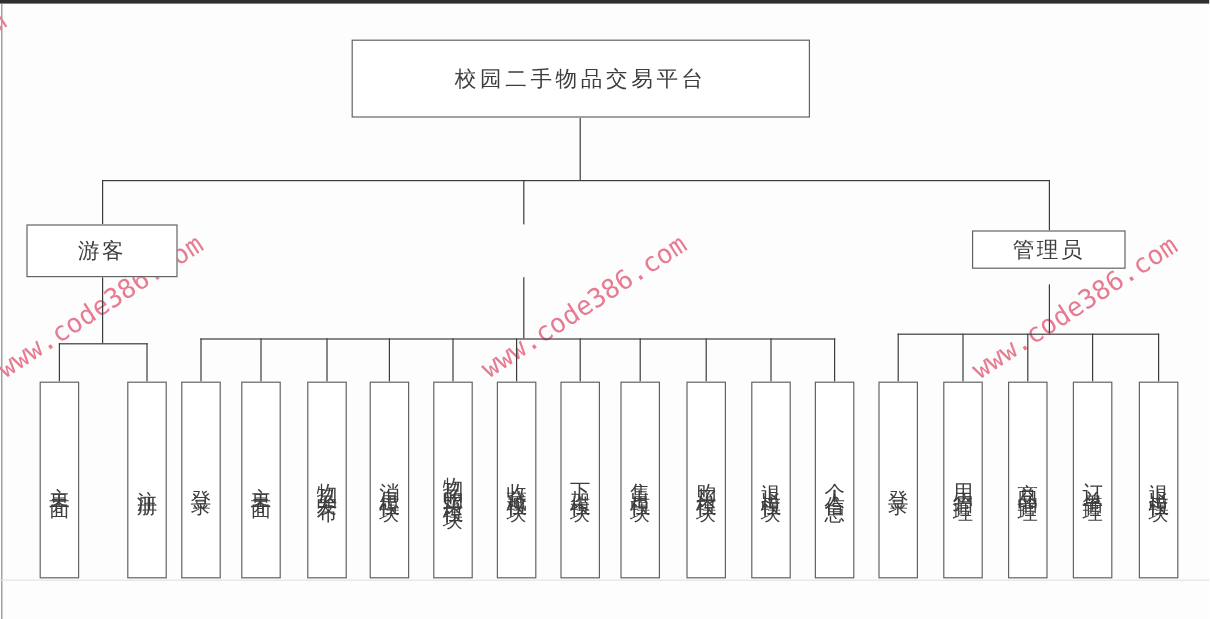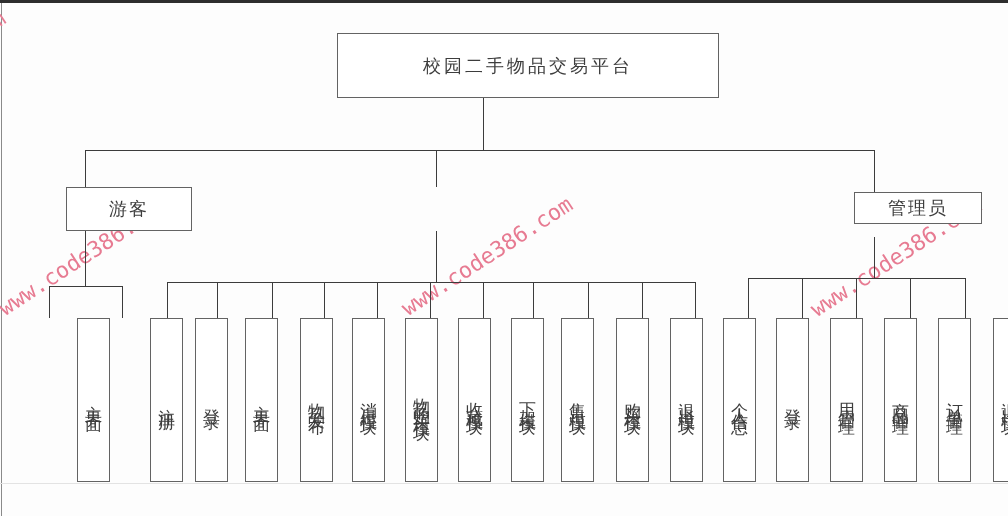--- a/index.html
+++ b/index.html
@@ -10,21 +10,21 @@
   .edge-top{position:absolute;left:0;top:0;width:1008px;height:3px;background:#2e2e2e;}
   .edge-left{position:absolute;left:1px;top:3px;width:1px;height:513px;background:#8a8a8a;}
   .baseline{position:absolute;left:0;top:483px;width:1008px;height:1px;background:#e3e3e3;}
 
   .line{position:absolute;background:#3c3c3c;}
   .vl{width:1px;}
   .hl{height:1px;}
 
   .box{
     position:absolute;border:1px solid #636363;background:#fff;
-    display:flex;align-items:center;justify-content:center;box-sizing:border-box;margin-left:44px;
+    display:flex;align-items:center;justify-content:center;box-sizing:border-box;
   }
   .hbox{font-size:18px;letter-spacing:2px;}
   .root{font-size:18px;letter-spacing:3px;}
   .vbox{
     width:33px;height:164px;top:318px;
   }
   .vbox span{
     writing-mode:vertical-rl;text-orientation:upright;
     font-size:17px;letter-spacing:0.32em;line-height:1;white-space:nowrap;
   }

